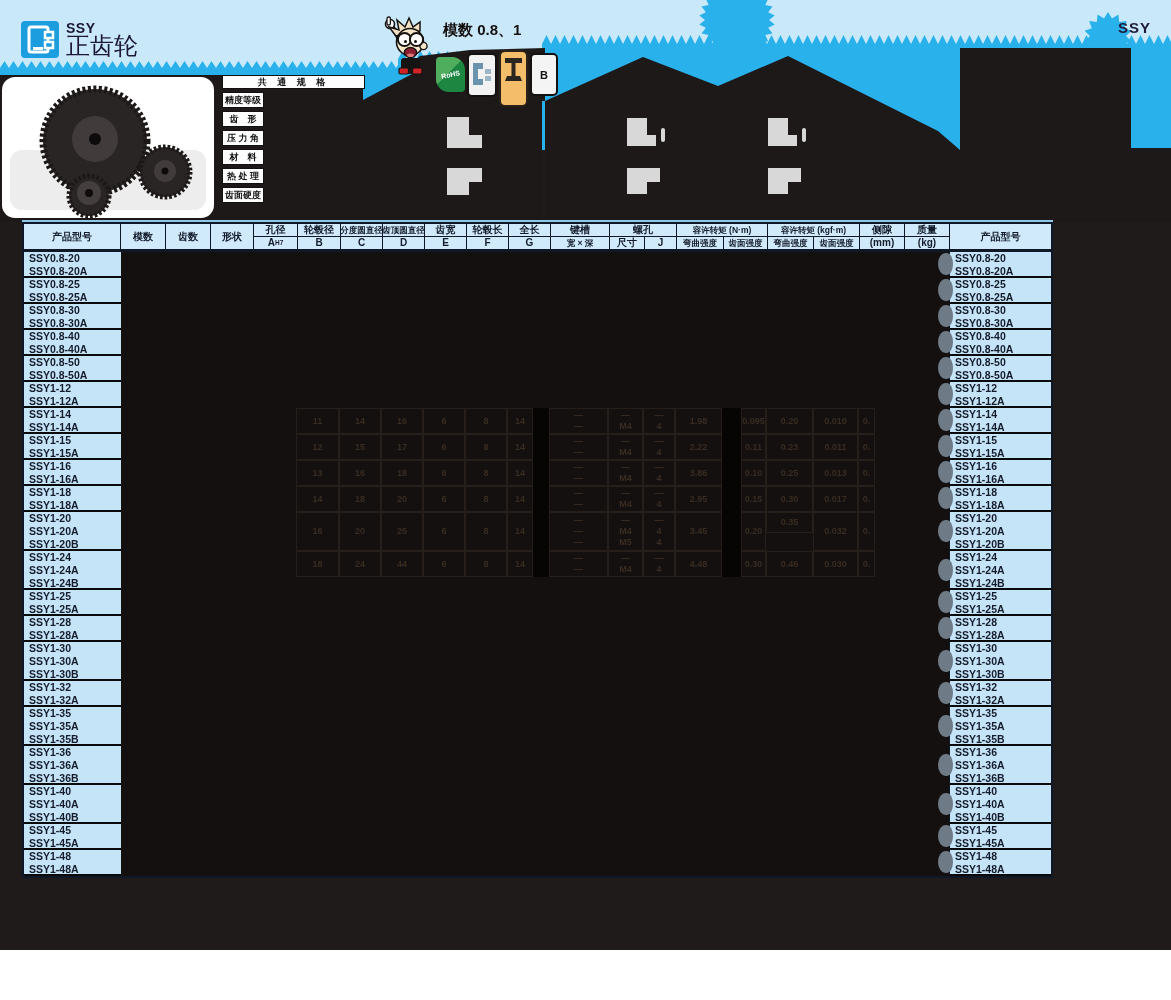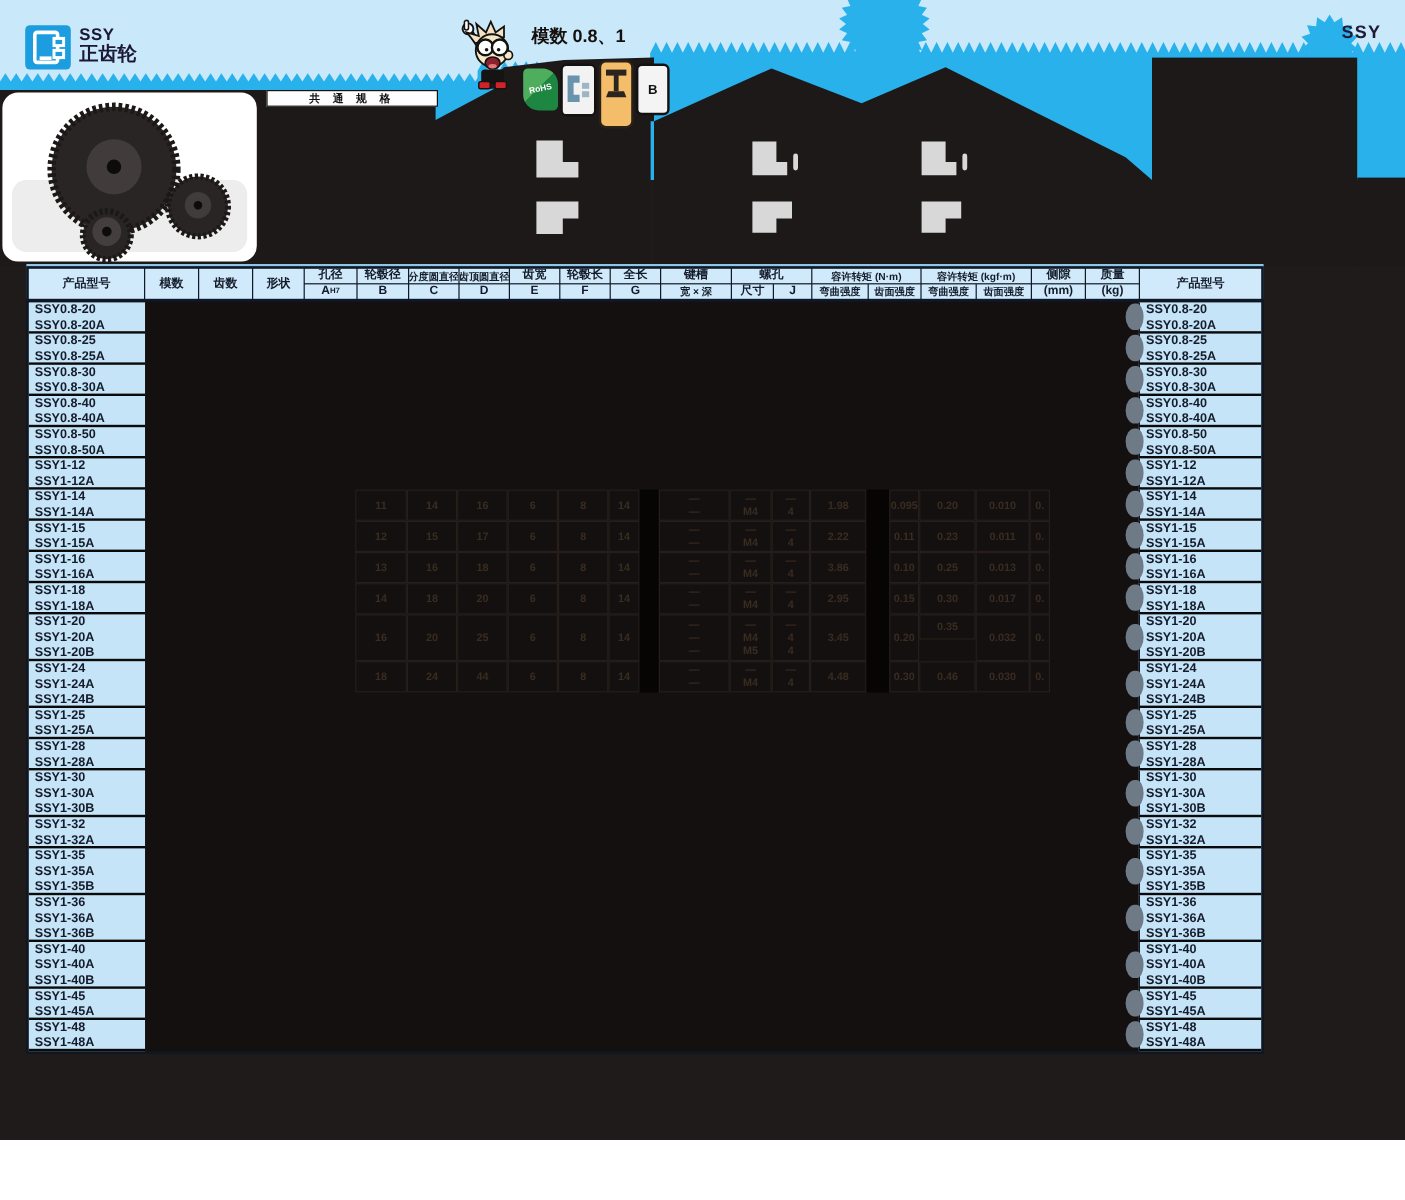--- a/index.html
+++ b/index.html
@@ -9,21 +9,21 @@
   
   #bg-black{position:absolute;left:0;top:75px;width:1171px;height:875px;background:#201b1b;}
   #header-decor{position:absolute;left:0;top:0;width:1171px;height:222px;z-index:2;}
 
   
   #brand{position:absolute;left:21px;top:21px;z-index:5;display:flex;align-items:flex-start;}
   #brand-icon{width:38px;height:37px;background:#1b9ddf;border-radius:4px;position:relative;flex:0 0 auto;}
   #brand-icon svg{position:absolute;left:0;top:0;}
   #brand-text{margin-left:7px;color:#1c1733;}
   #brand-code{font-size:14px;font-weight:700;line-height:14px;letter-spacing:.5px;}
-  #brand-title{font-size:16px;font-weight:700;line-height:20px;margin-top:1px;}
+  #brand-title{font-size:24px;font-weight:400;line-height:20px;margin-top:1px;}
   #module-label{position:absolute;left:443px;top:21px;font-size:15px;font-weight:700;color:#15100e;z-index:6;}
   #page-code{position:absolute;right:20px;top:19px;font-size:15px;font-weight:700;color:#201a38;z-index:6;letter-spacing:1px;}
 
   
   #mascot{position:absolute;left:378px;top:16px;z-index:7;}
   #badges{position:absolute;left:436px;top:48px;z-index:7;height:60px;}
   .badge{position:absolute;box-sizing:border-box;}
   #badge-rohs{left:0;top:9px;width:29px;height:35px;background:linear-gradient(135deg,#4fae5e 45%,#1d8742 45%);border-radius:4px 13px 4px 13px;display:flex;align-items:center;justify-content:center;}
   #badge-rohs span{color:#fff;font-size:7px;font-weight:700;transform:rotate(-12deg);}
   #badge-section{left:31px;top:5px;width:30px;height:44px;background:#f2f2f2;border-radius:5px;border:2px solid #141111;}
@@ -174,20 +174,28 @@
         <path d="M6 24 h13 l2 5 H4 z" fill="#2b2520"></path>
       </svg>
     </div>
     <div class="badge" id="badge-backlash">
         <span>B</span>
       </div>
   </div>
 
   <div id="common-spec">
     <div id="spec-title">共 通 规 格</div>
+    <div id="spec-rows">
+        <div class="spec-row">精度等级</div>
+        <div class="spec-row">齿　形</div>
+        <div class="spec-row">压 力 角</div>
+        <div class="spec-row">材　料</div>
+        <div class="spec-row">热 处 理</div>
+        <div class="spec-row">齿面硬度</div>
+      </div>
   </div>
 
   <div id="gear-table">
     <div id="thead">
       <div class="hc" style="grid-column:1;grid-row:1/3">产品型号</div>
       <div class="hc" style="grid-column:2;grid-row:1/3">模数</div>
       <div class="hc" style="grid-column:3;grid-row:1/3">齿数</div>
       <div class="hc" style="grid-column:4;grid-row:1/3">形状</div>
       <div class="hc" style="grid-column:5;grid-row:1">孔径</div>
       <div class="hc" style="grid-column:6;grid-row:1">轮毂径</div>

